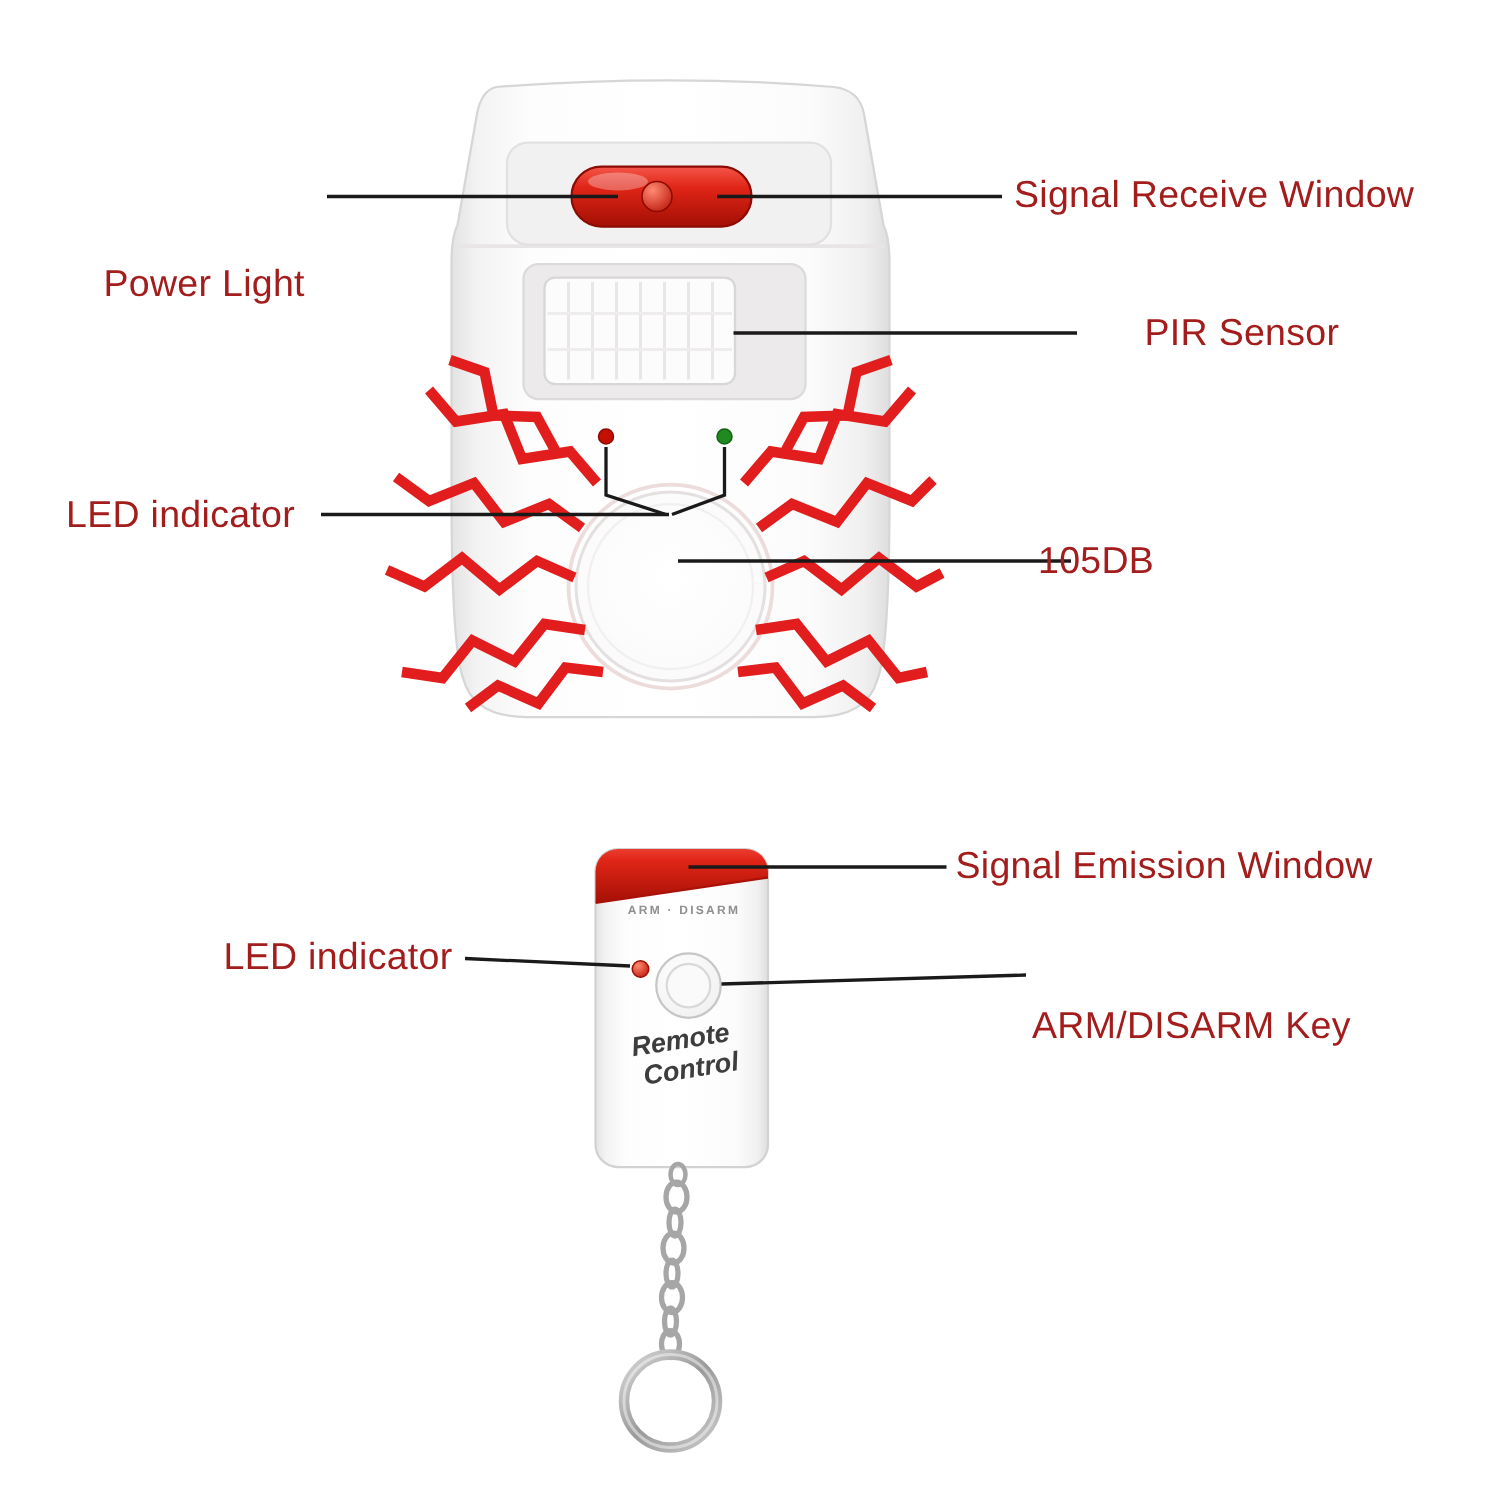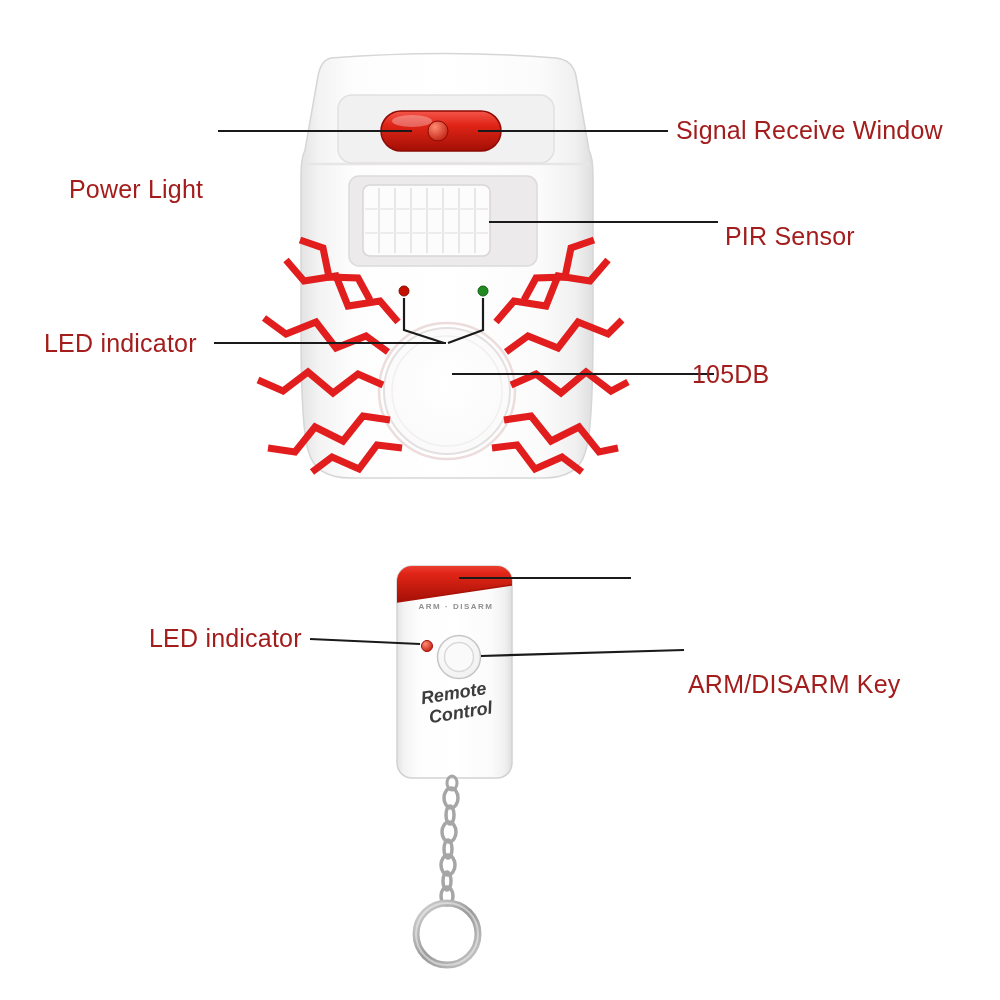--- a/index.html
+++ b/index.html
@@ -153,19 +153,20 @@
       <polyline points="483,298 483,330 448,343"></polyline>
       <line x1="452" y1="374" x2="714" y2="374"></line>
       <line x1="459" y1="578" x2="631" y2="578"></line>
       <line x1="310" y1="639" x2="420" y2="644"></line>
       <line x1="481" y1="656" x2="684" y2="650"></line>
     </g>
   </svg>
 
   <div class="callout" style="left:69px;top:129px;margin-top:47px;">Power Light</div>
   <div class="callout" style="left:676px;top:117px;">Signal Receive Window</div>
-  <div class="callout" style="left:725px;top:209px;margin-top:14px;">PIR Sensor</div>
+  <div class="callout" style="left:763px;top:209px;">PIR Sensor</div>
   <div class="callout" style="left:44px;top:330px;">LED indicator</div>
   <div class="callout" style="left:692px;top:361px;">105DB</div>
+  <div class="callout" style="left:637px;top:564px;">Signal Emission Window</div>
   <div class="callout" style="left:149px;top:625px;">LED indicator</div>
   <div class="callout" style="left:688px;top:671px;">ARM/DISARM Key</div>
 
 </div>
 
 </body></html>

